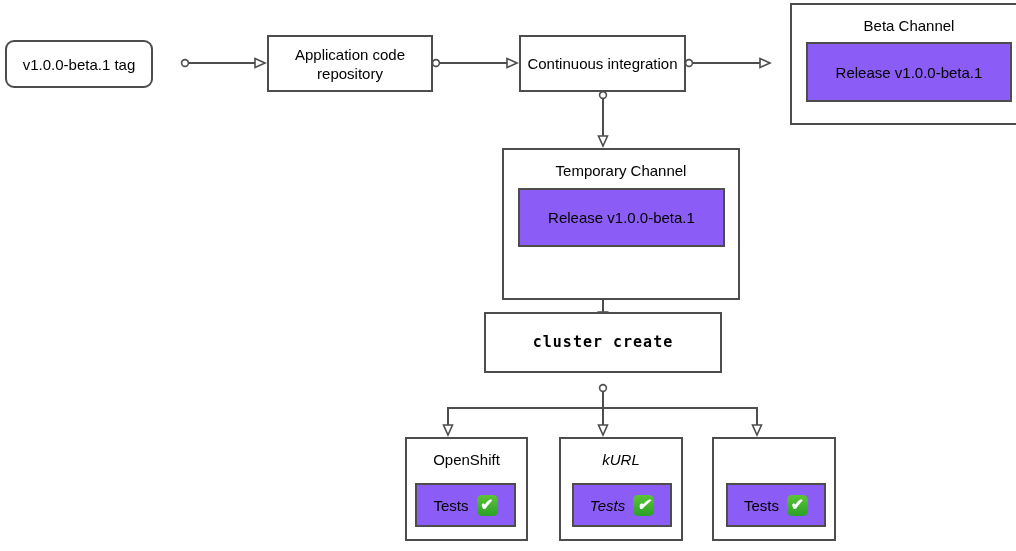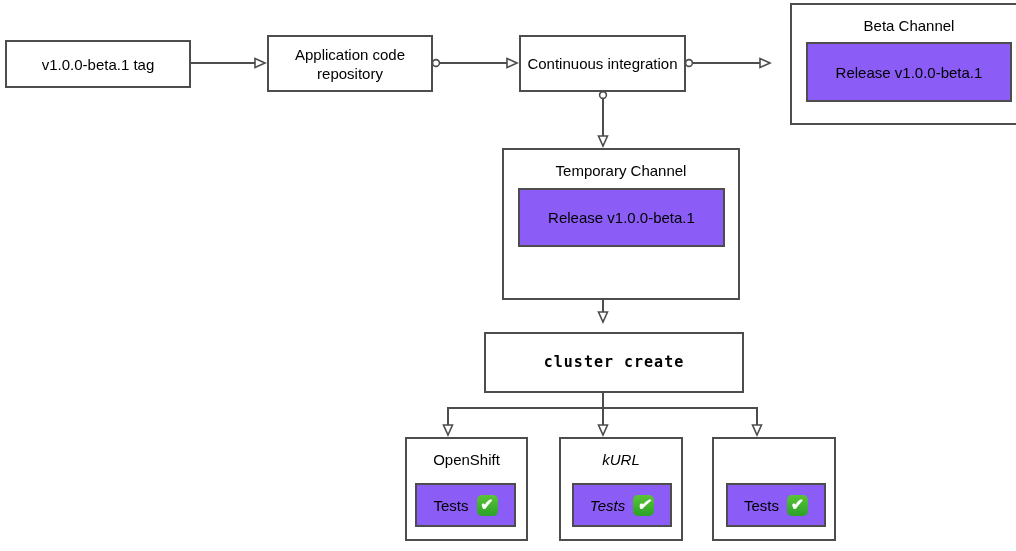--- a/index.html
+++ b/index.html
@@ -77,21 +77,21 @@
       <path d="M689 63 L770 63" marker-start="url(#dot)" marker-end="url(#arrow)"></path>
       <path d="M603 95 L603 146" marker-start="url(#dot)" marker-end="url(#arrow)"></path>
       <path d="M603 275 L603 322" marker-start="url(#dot)" marker-end="url(#arrow)"></path>
       <path d="M603 388 L603 408" marker-start="url(#dot)"></path>
       <path d="M603 408 L448 408 L448 435" marker-end="url(#arrow)"></path>
       <path d="M603 408 L603 435" marker-end="url(#arrow)"></path>
       <path d="M603 408 L757 408 L757 435" marker-end="url(#arrow)"></path>
     </g>
   </svg>
 
-  <div class="node leaf" style="left:5px; top:40px; width:186px; height:48px;">
+  <div class="node leaf" style="left:5px; top:40px; width:148px; height:48px;border-radius:9px;">
     <span>v1.0.0-beta.1 tag</span>
   </div>
 
   <div class="node leaf" style="left:519px; top:35px; width:167px; height:57px;">
     <span>Continuous integration</span>
   </div>
 
   <div class="node leaf" style="left:267px; top:35px; width:166px; height:57px;">
     <span>Application code repository</span>
   </div>
@@ -103,21 +103,21 @@
     </div>
   </div>
 
   <div class="node container-node" style="left:484px; top:148px; width:238px; height:152px;">
     <div class="container-title">Temporary Channel</div>
     <div class="inner-node" style="left:14px; top:38px; width:207px; height:59px;">
       <span>Release v1.0.0-beta.1</span>
     </div>
   </div>
 
-  <div class="node leaf mono" style="left:484px; top:332px; width:260px; height:61px;">
+  <div class="node leaf mono" style="left:484px; top:312px; width:238px; height:61px;">
     <span>cluster create</span>
   </div>
 
   <div class="node container-node" style="left:387px; top:437px; width:123px; height:104px;">
     <div class="container-title">OpenShift</div>
     <div class="inner-node" style="left:8px; top:44px; width:101px; height:44px;">
       <span class="tests-row">
         <span>Tests</span>
         <span class="check-icon">✔</span>
       </span>

